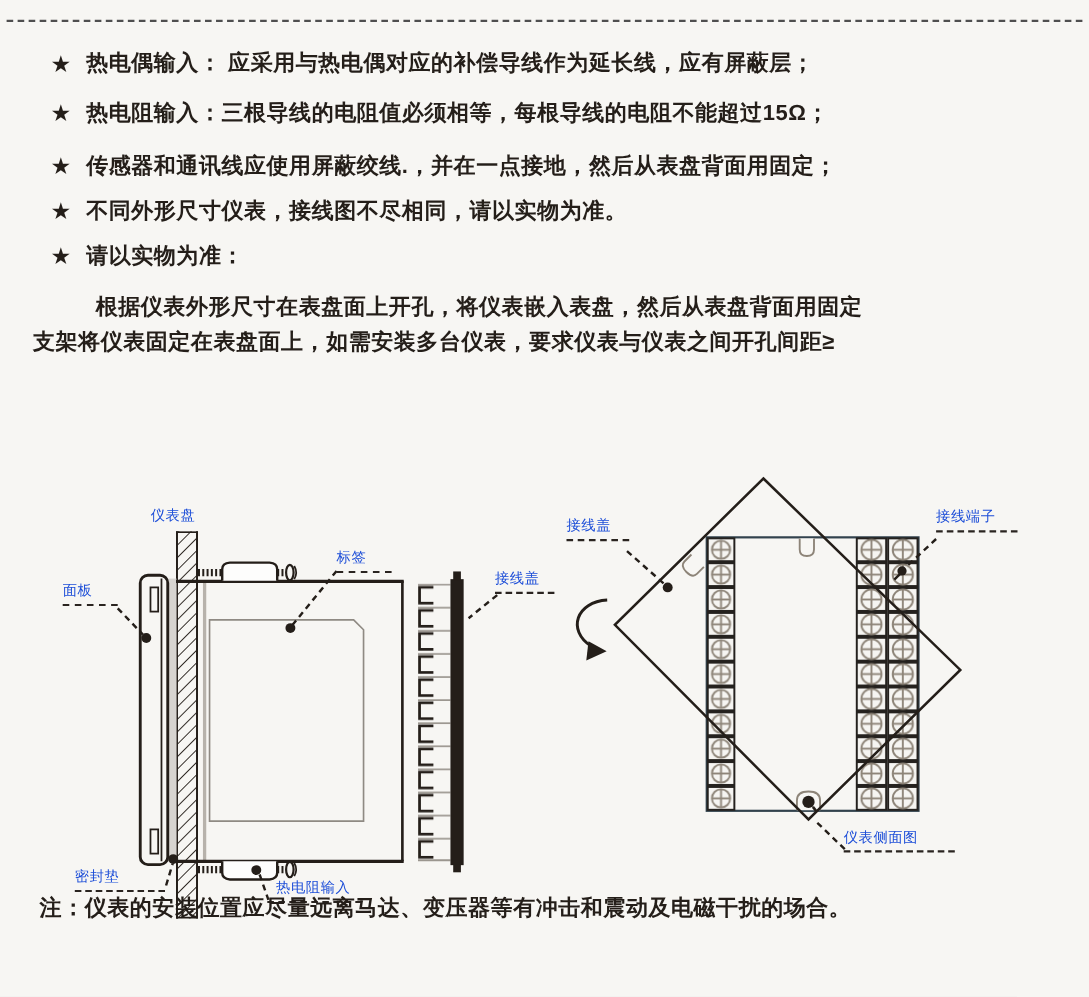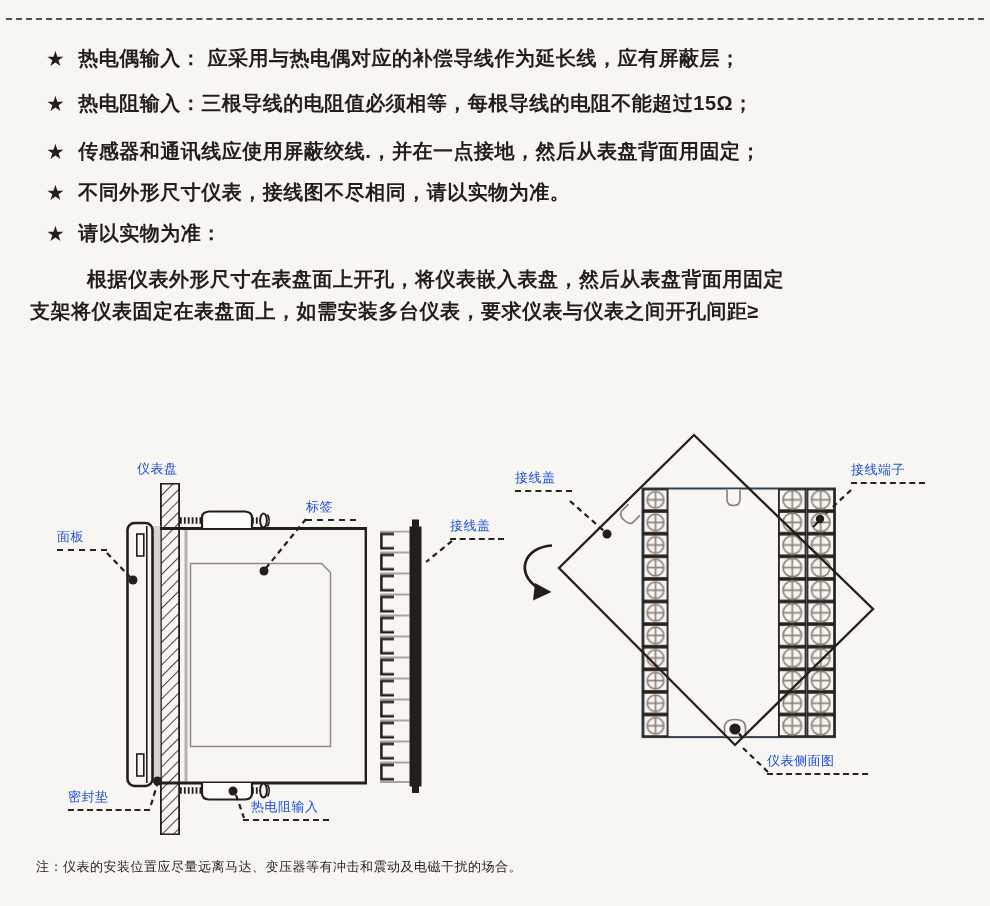--- a/index.html
+++ b/index.html
@@ -32,22 +32,22 @@
     font-family:"Liberation Serif", serif;
     font-size:24px;font-weight:700;letter-spacing:3px;white-space:nowrap;
   }
   .diagram-label{
     position:absolute;
     font-size:13px;font-weight:500;line-height:19px;letter-spacing:0.5px;
     text-align:left;white-space:nowrap;color:#1d4ed8;
   }
   .underlined{border-bottom:2.2px dashed #2a2420;padding-bottom:3px;}
   .note{
-    position:absolute;left:36px;top:858px;
-    font-size:13px;font-weight:400;letter-spacing:0.5px;white-space:nowrap;
+    position:absolute;left:36px;top:812px;
+    font-size:20px;font-weight:700;letter-spacing:0.5px;white-space:nowrap;
   }
   svg.diagram-canvas{position:absolute;left:0;top:0;pointer-events:none;}
 </style>
 </head>
 <body>
 
 <div class="page">
 
   <div class="top-divider"></div>
 

